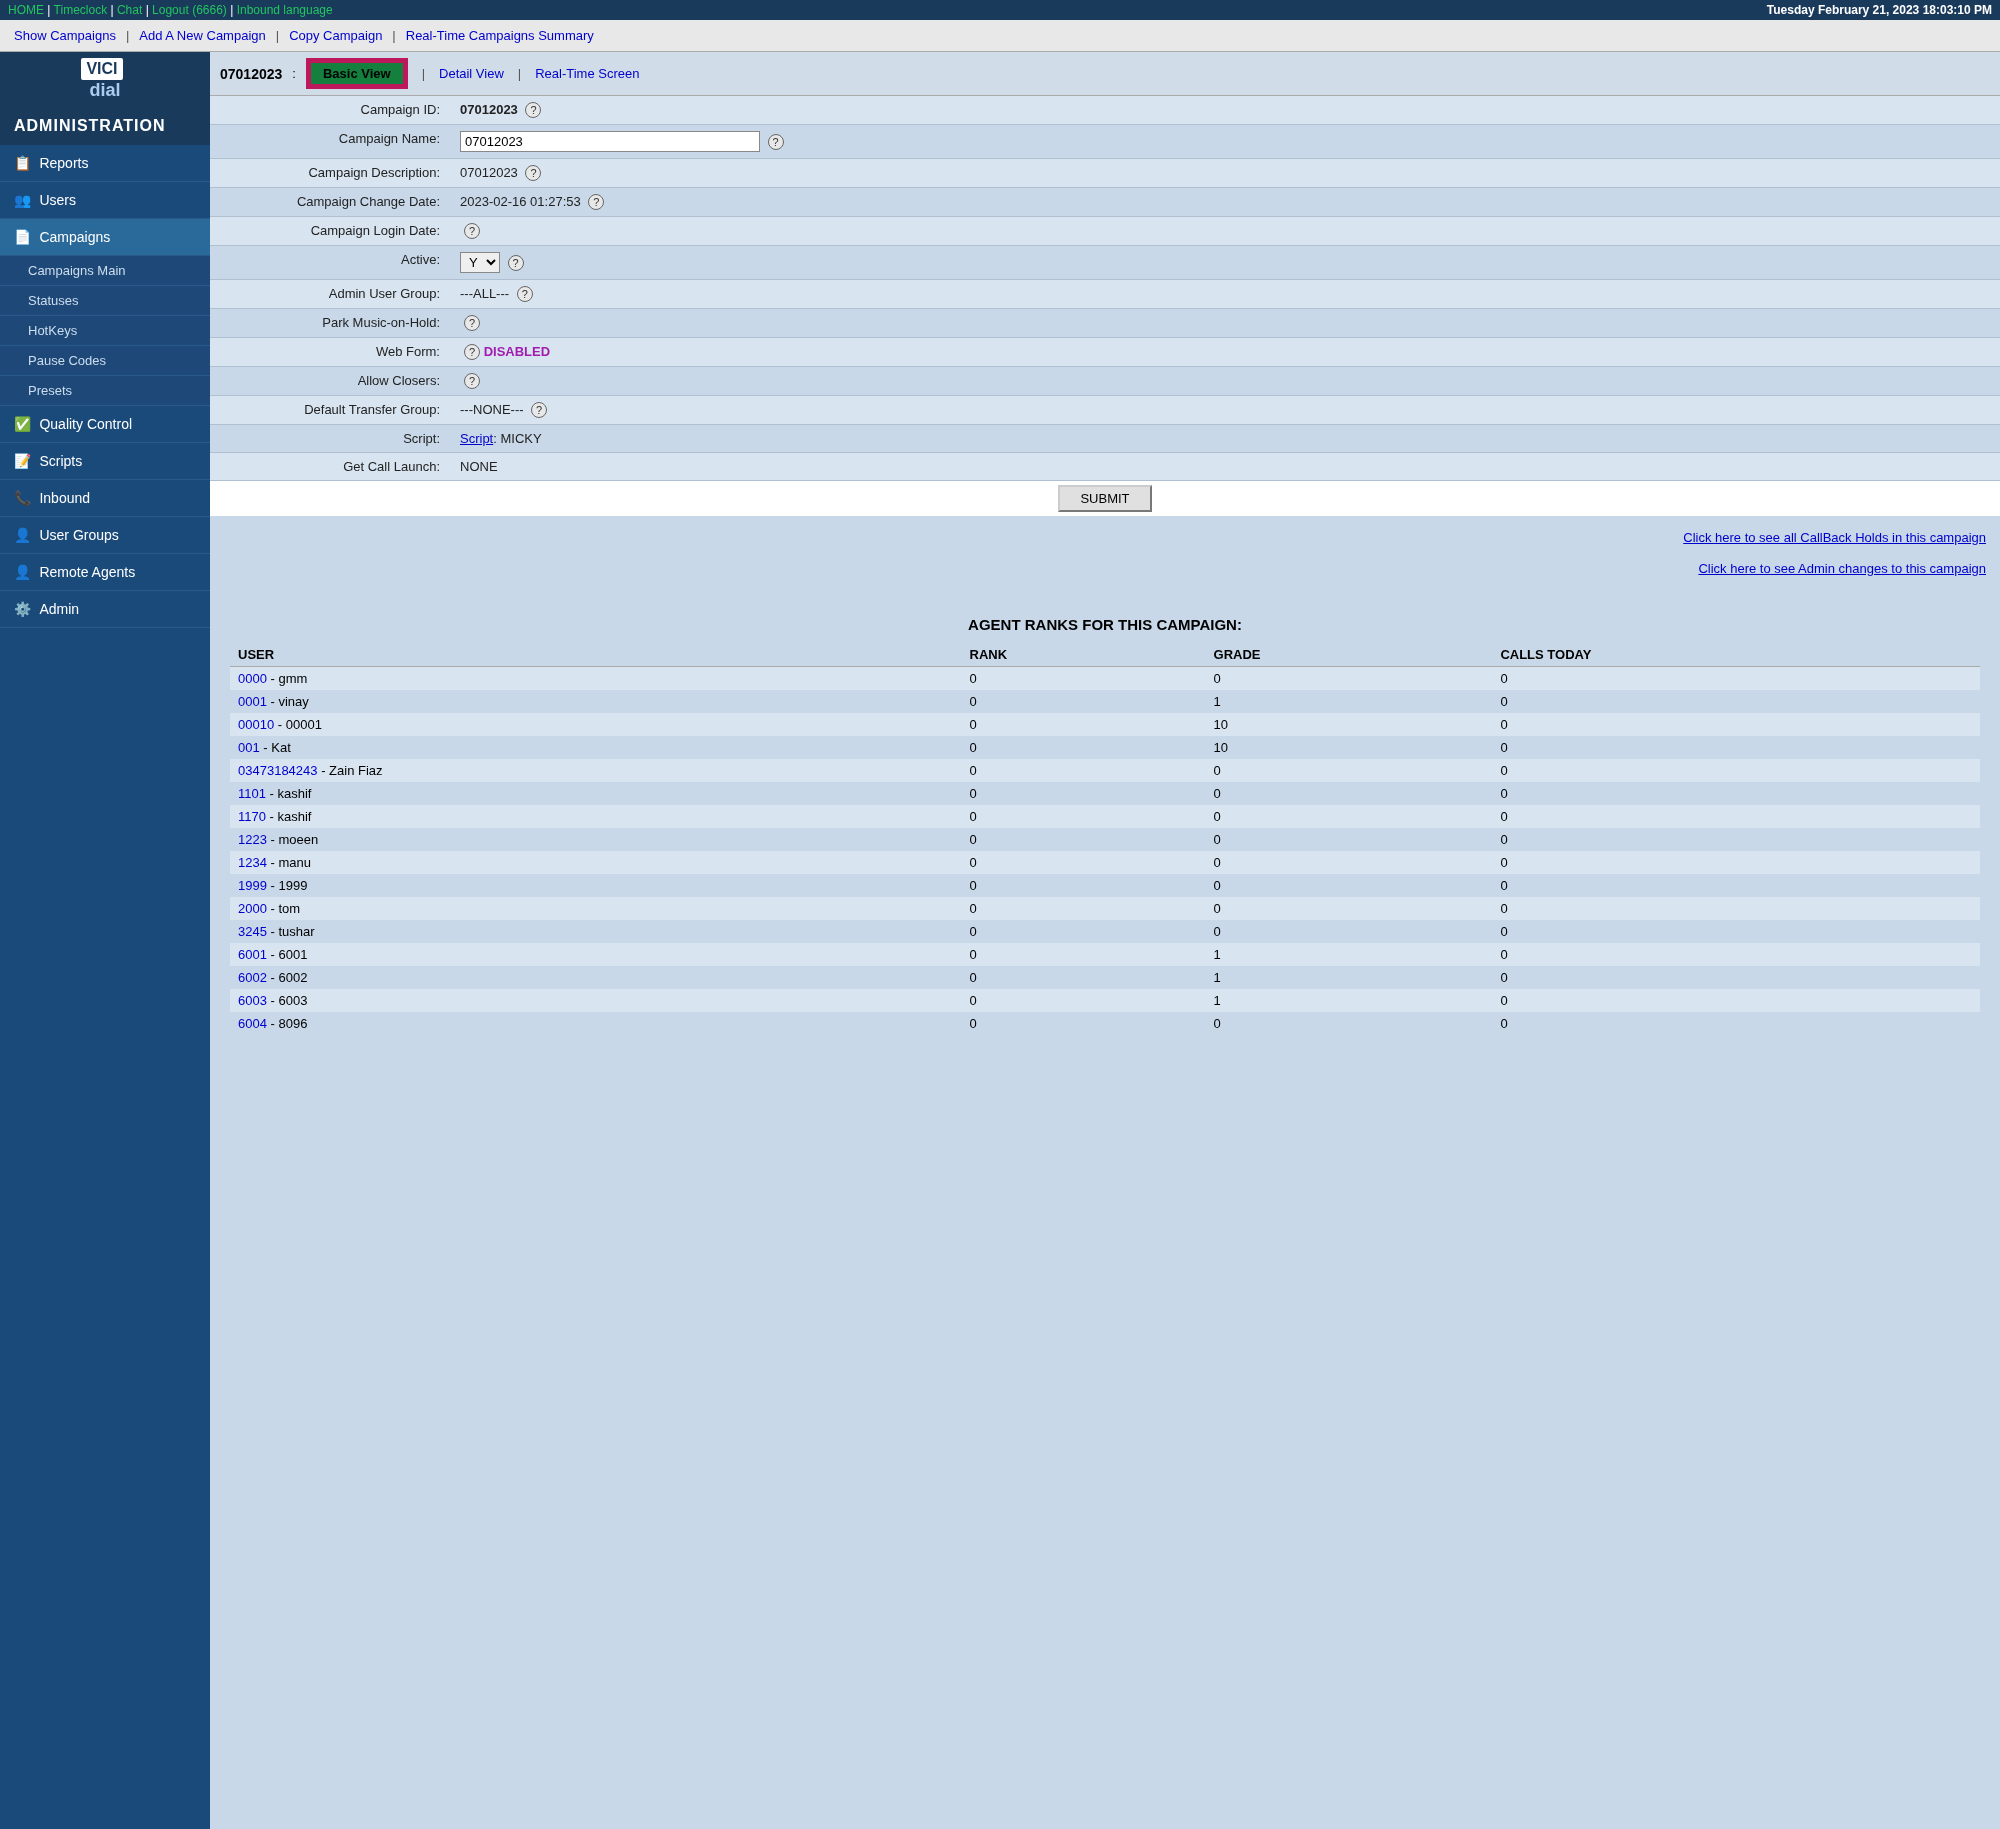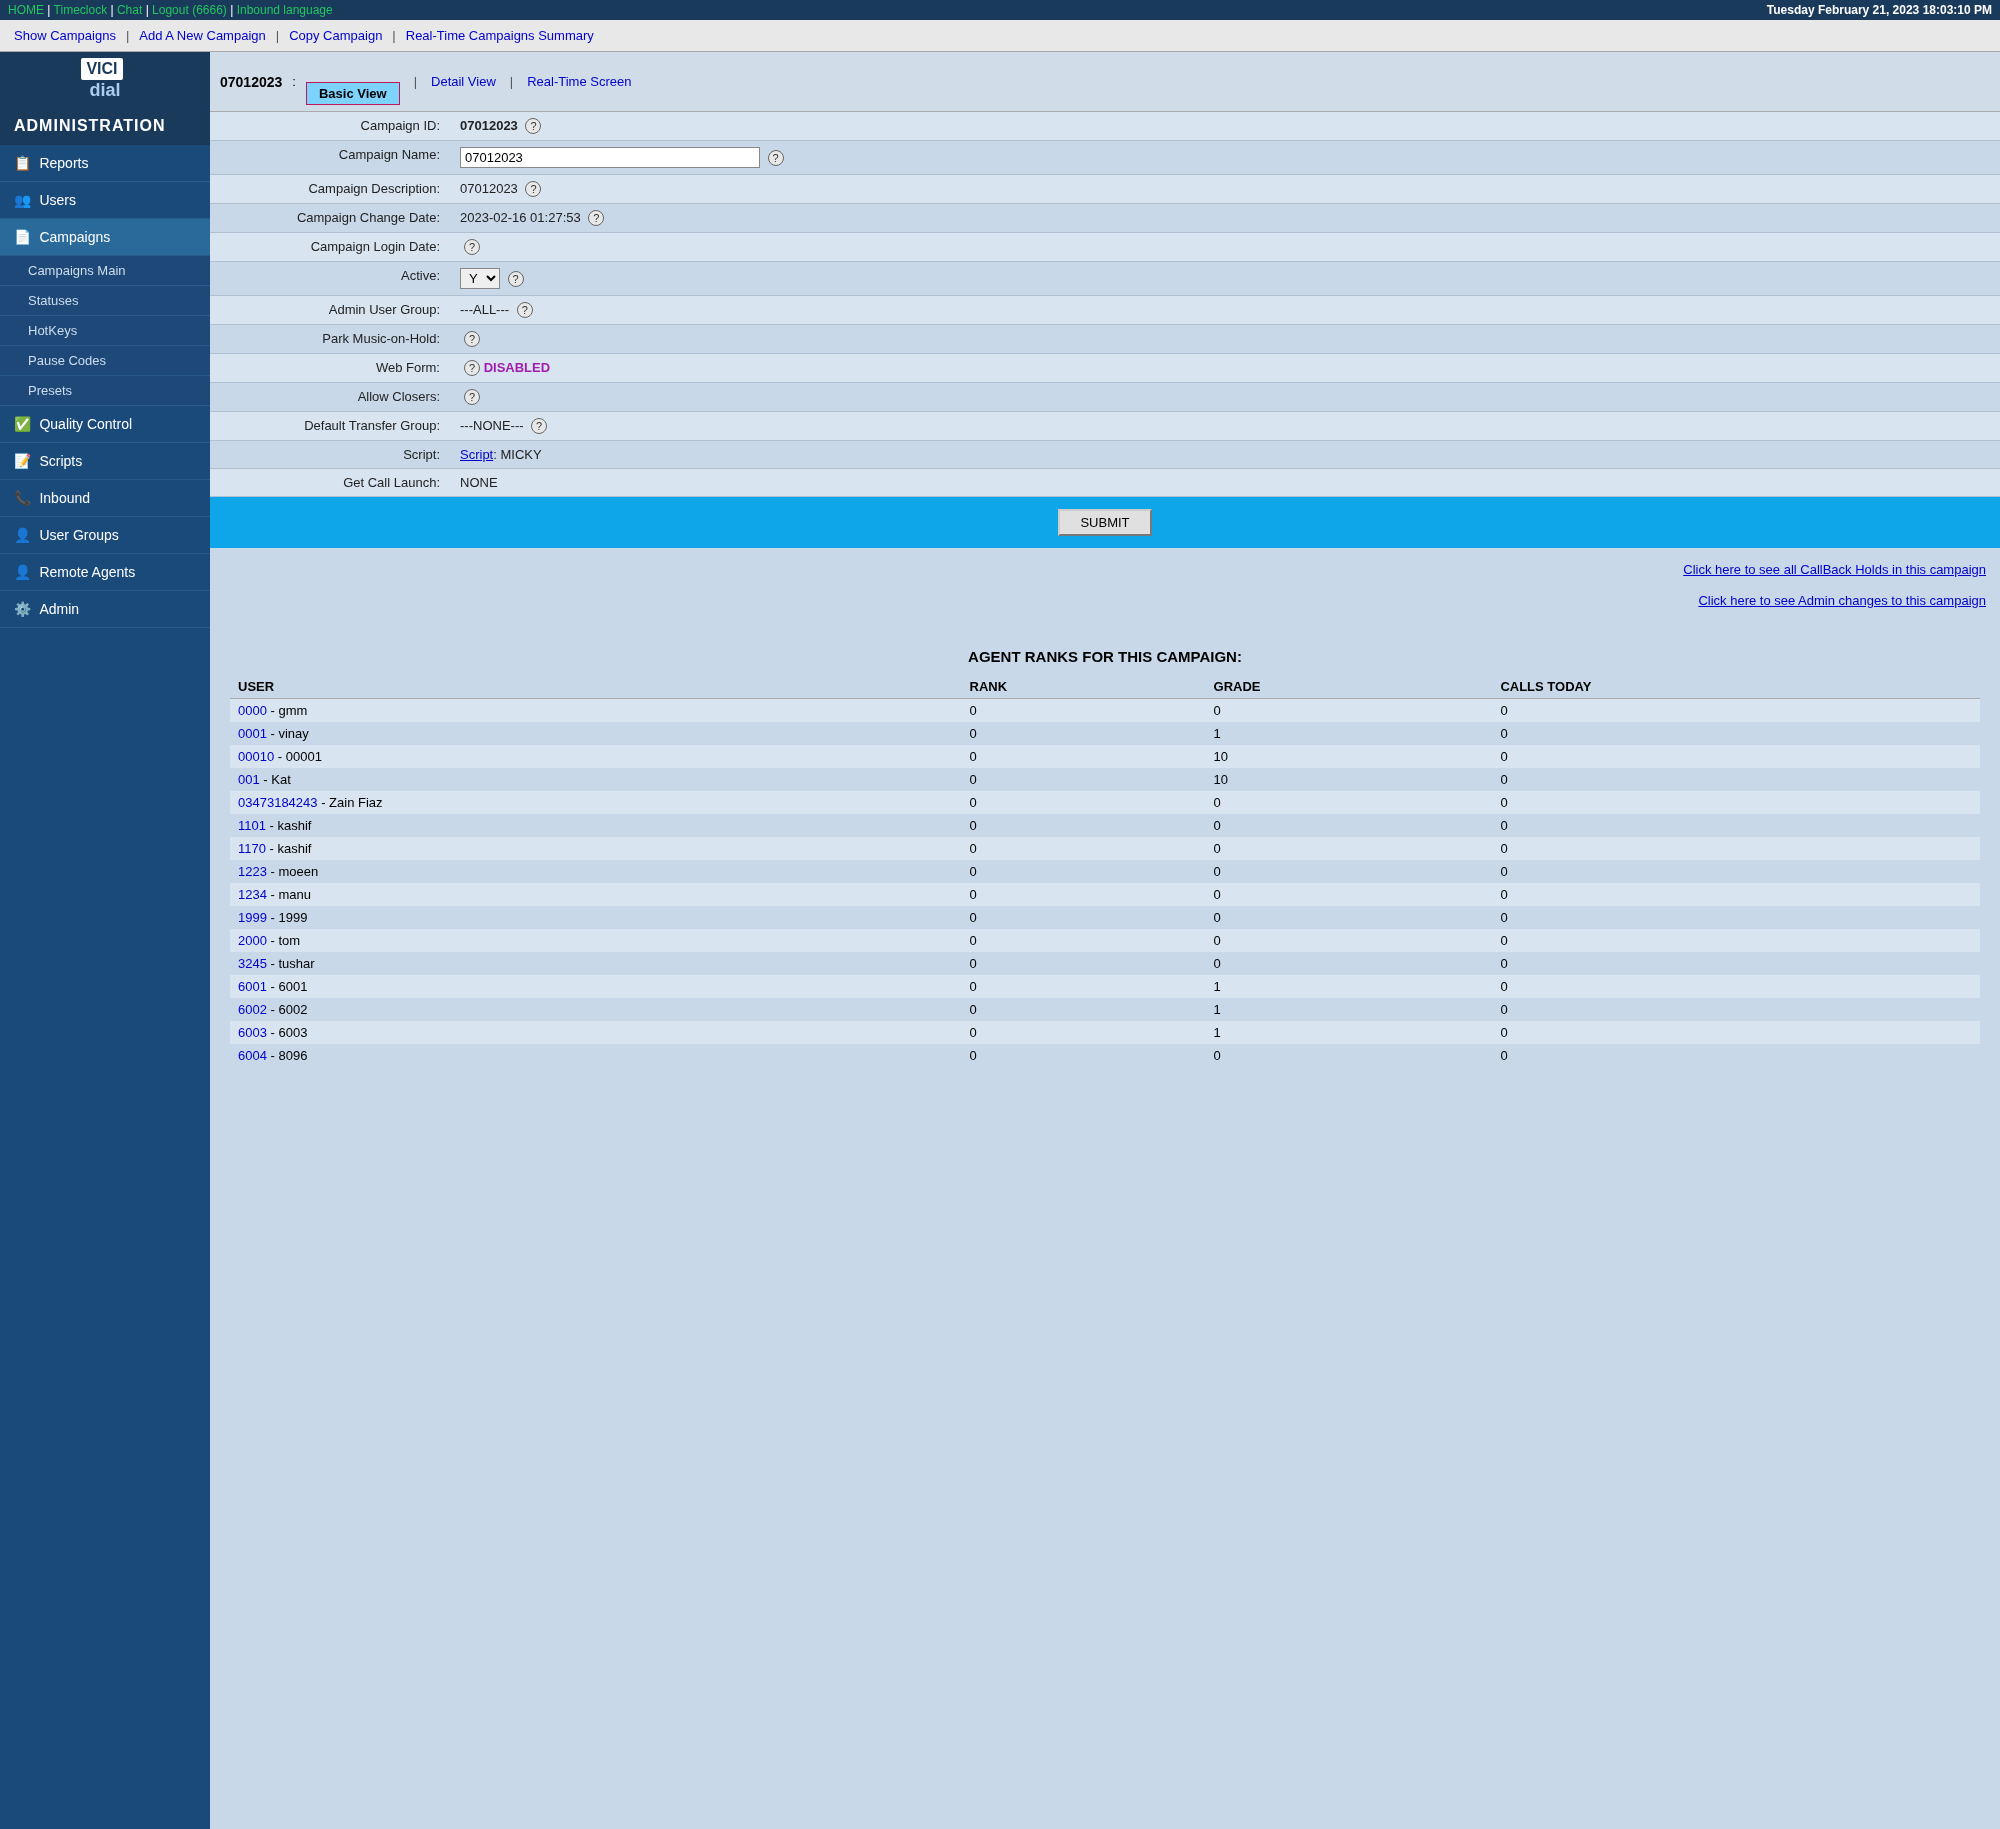--- a/index.html
+++ b/index.html
@@ -93,24 +93,23 @@
     }
     .view-btn {
       padding: 3px 12px;
       background: #d8d8d8;
       border: 1px solid #888;
       cursor: pointer;
       font-size: 13px;
       color: #000;
     }
     .view-btn.active {
-      background: #7dd3fc;
-      border: 1px solid #be185d;
+      background: #15803d;
+      border: 5px solid #be185d;
       font-weight: bold;
-      margin-top: 24px;
     }
     .view-btn-link {
       background: none;
       border: none;
       color: #0000cc;
       cursor: pointer;
       font-size: 13px;
       text-decoration: none;
     }
 
@@ -160,23 +159,23 @@
     .script-link { color: #0000cc; text-decoration: underline; cursor: pointer; }
 
     select.active-select {
       padding: 1px 4px;
       font-size: 13px;
       border: 1px solid #888;
     }
 
     
     .submit-row {
-      background: #0ea5e9;
+      background: #ffffff;
       text-align: center;
-      padding: 12px;
+      padding: 4px;
     }
     .submit-btn {
       padding: 4px 20px;
       background: #e0e0e0;
       border: 2px outset #ccc;
       cursor: pointer;
       font-size: 13px;
     }
 
     

